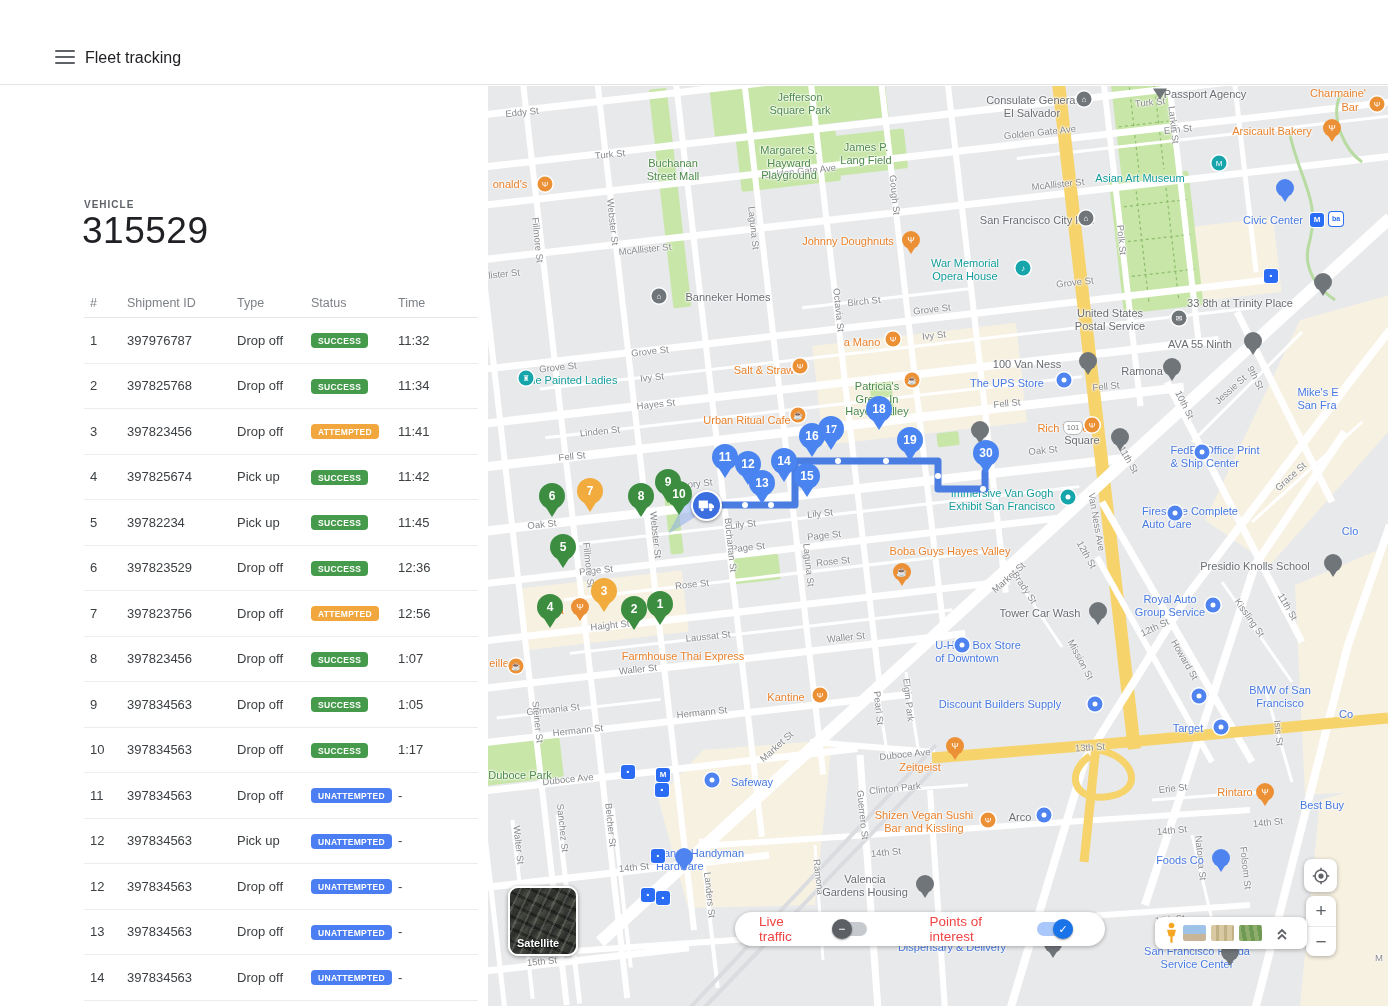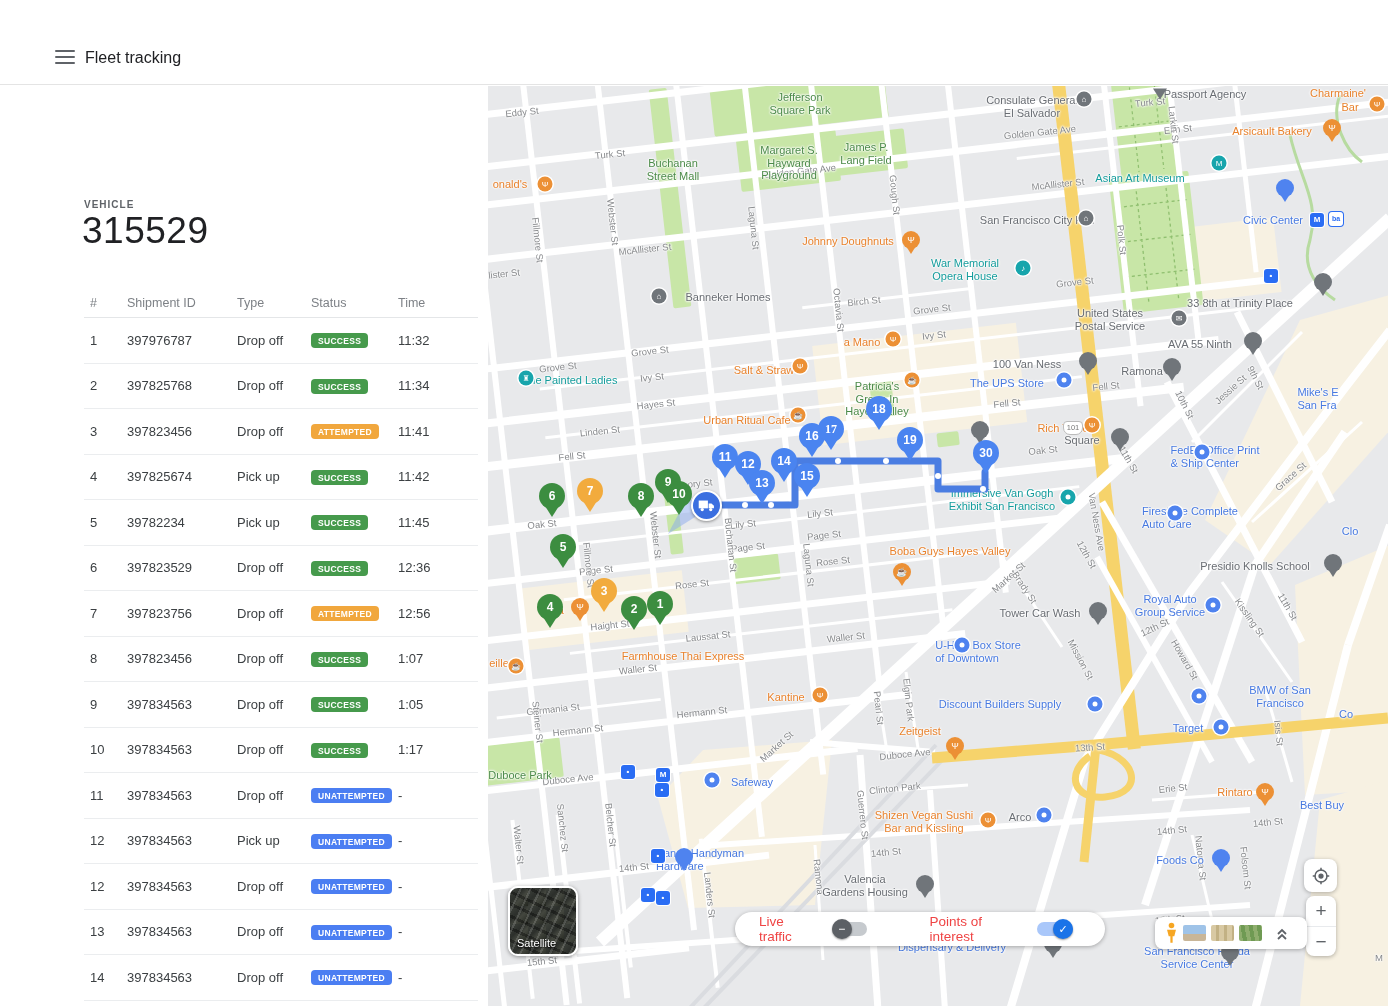--- a/index.html
+++ b/index.html
@@ -78,21 +78,21 @@
     font-size:12px; line-height:20px; text-align:center; box-shadow:0 1px 2px rgba(0,0,0,.4); }
   .tgl.off { background:#c6cace; } .tgl.off .knob { left:0; background:#5c6065; }
   .tgl.on { background:#a9c7fa; } .tgl.on .knob { right:0; background:#1a73e8; font-size:11px; }
   .satthumb { position:absolute; left:20px; top:800px; width:70px; height:70px; border-radius:10px;
     border:2px solid #fff; box-shadow:0 1px 4px rgba(0,0,0,.4); z-index:10; cursor:pointer;
     background:linear-gradient(135deg,#3e423c 0%,#2c2f2b 40%,#44473f 60%,#23261f 100%);
     background-size:18px 18px; overflow:hidden; }
   .satthumb:before { content:""; position:absolute; inset:0;
     background:repeating-linear-gradient(115deg, rgba(255,255,255,.14) 0 2px, transparent 2px 9px),
                repeating-linear-gradient(25deg, rgba(0,0,0,.35) 0 3px, transparent 3px 11px); }
-  .satthumb span { position:absolute; left:7px; bottom:5px; color:#fff; font-size:11px; text-shadow:0 1px 2px #000; }
+  .satthumb span { position:absolute; left:7px; bottom:5px; color:#fff; font-size:11px; text-shadow:0 1px 2px #000;font-weight:bold; }
   .ctl { position:absolute; background:#fff; border-radius:8px; box-shadow:0 1px 4px rgba(0,0,0,.3); z-index:10; }
   .myloc { left:816px; top:773px; width:33px; height:33px; display:flex; align-items:center; justify-content:center; cursor:pointer; }
   .zoomctl { left:818px; top:810px; width:30px; height:60px; text-align:center; }
   .zoomctl div { height:30px; font-size:19px; color:#5f6368; line-height:29px; cursor:pointer; }
   .zoomctl .zo { border-top:1px solid #e8eaed; }
   .pegbar { left:667px; top:831px; width:152px; height:32px; display:flex; align-items:center; padding:0 10px; gap:5px; }
   .thumb { width:23px; height:16px; border-radius:2px; }
   .thumb.t1 { background:linear-gradient(#9fc3e8 55%,#c9b698 55%); }
   .thumb.t2 { background:repeating-linear-gradient(90deg,#d8c9a3 0 5px,#c2b184 5px 8px); }
   .thumb.t3 { background:repeating-linear-gradient(80deg,#8fae6e 0 4px,#6f9a53 4px 8px); }
@@ -433,21 +433,21 @@
       <div class="lbl l-park" style="left: 32px; top: 689px; transform: translate(-50%, -50%) rotate(0deg);">Duboce Park</div>
       <div class="lbl l-po" style="left: 22px; top: 98px; transform: translate(-50%, -50%) rotate(0deg);">onald's</div>
       <div class="lbl l-po" style="left: 360px; top: 155px; transform: translate(-50%, -50%) rotate(0deg);">Johnny Doughnuts</div>
       <div class="lbl l-po" style="left: 276px; top: 284px; transform: translate(-50%, -50%) rotate(0deg);">Salt &amp; Straw</div>
       <div class="lbl l-po" style="left: 374px; top: 256px; transform: translate(-50%, -50%) rotate(0deg);">a Mano</div>
       <div class="lbl l-po" style="left: 259px; top: 334px; transform: translate(-50%, -50%) rotate(0deg);">Urban Ritual Cafe</div>
       <div class="lbl l-po" style="left: 575px; top: 342px; transform: translate(-50%, -50%) rotate(0deg);">Rich Table</div>
       <div class="lbl l-po" style="left: 462px; top: 465px; transform: translate(-50%, -50%) rotate(0deg);">Boba Guys Hayes Valley</div>
       <div class="lbl l-po" style="left: 195px; top: 570px; transform: translate(-50%, -50%) rotate(0deg);">Farmhouse Thai Express</div>
       <div class="lbl l-po" style="left: 298px; top: 611px; transform: translate(-50%, -50%) rotate(0deg);">Kantine</div>
-      <div class="lbl l-po" style="left: 432px; top: 645px; transform: translate(-50%, -50%) rotate(0deg); text-align: center;">Zeitgeist</div>
+      <div class="lbl l-po" style="left: 432px; top: 681px; transform: translate(-50%, -50%) rotate(0deg); text-align: center;">Zeitgeist</div>
       <div class="lbl l-po" style="left: 436px; top: 736px; transform: translate(-50%, -50%) rotate(0deg);">Shizen Vegan Sushi
 Bar and Kissling</div>
       <div class="lbl l-po" style="left: 747px; top: 706px; transform: translate(-50%, -50%) rotate(0deg);">Rintaro</div>
       <div class="lbl l-po" style="left: 850px; top: 7px; transform: translate(-50%, -50%) rotate(0deg);">Charmaine'</div>
       <div class="lbl l-po" style="left: 862px; top: 21px; transform: translate(-50%, -50%) rotate(0deg);">Bar</div>
       <div class="lbl l-po" style="left: 784px; top: 45px; transform: translate(-50%, -50%) rotate(0deg);">Arsicault Bakery</div>
       <div class="lbl l-po" style="left: 71px; top: 524px; transform: translate(-50%, -50%) rotate(0deg);">ra</div>
       <div class="lbl l-po" style="left: 11px; top: 577px; transform: translate(-50%, -50%) rotate(0deg);">eille</div>
       <div class="lbl l-pb" style="left: 519px; top: 297px; transform: translate(-50%, -50%) rotate(0deg);">The UPS Store</div>
       <div class="lbl l-pb" style="left: 264px; top: 696px; transform: translate(-50%, -50%) rotate(0deg);">Safeway</div>

